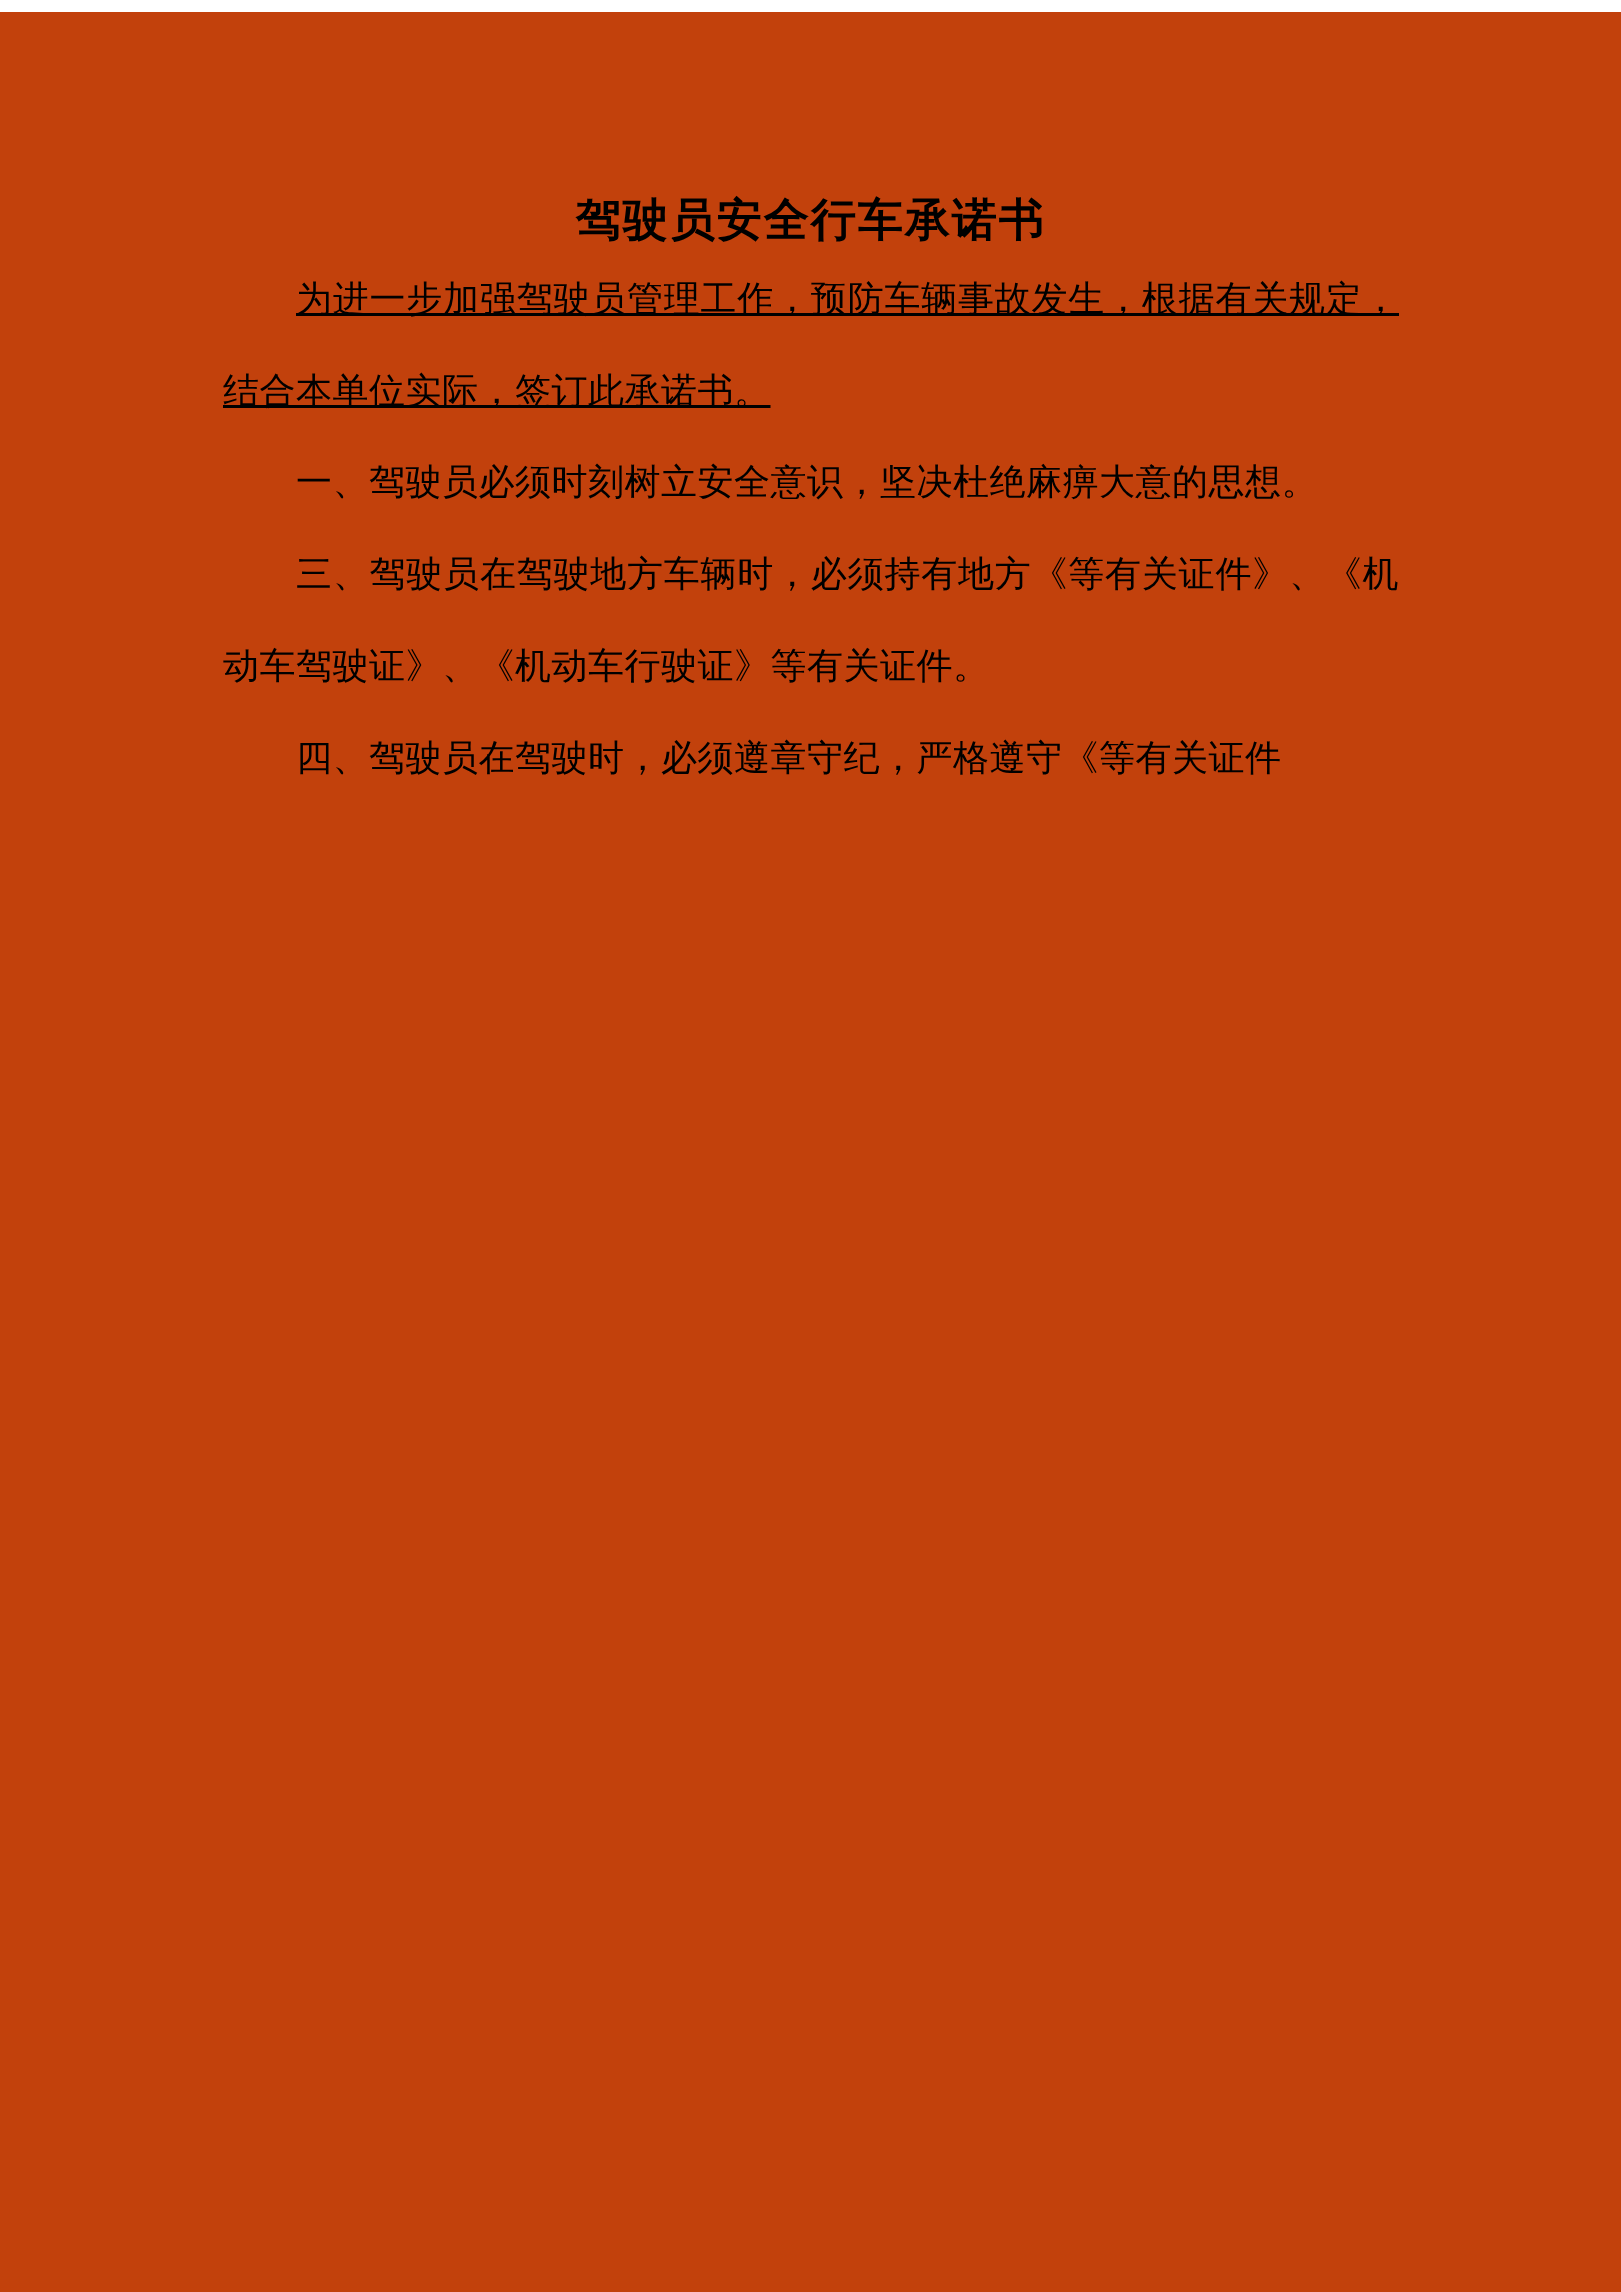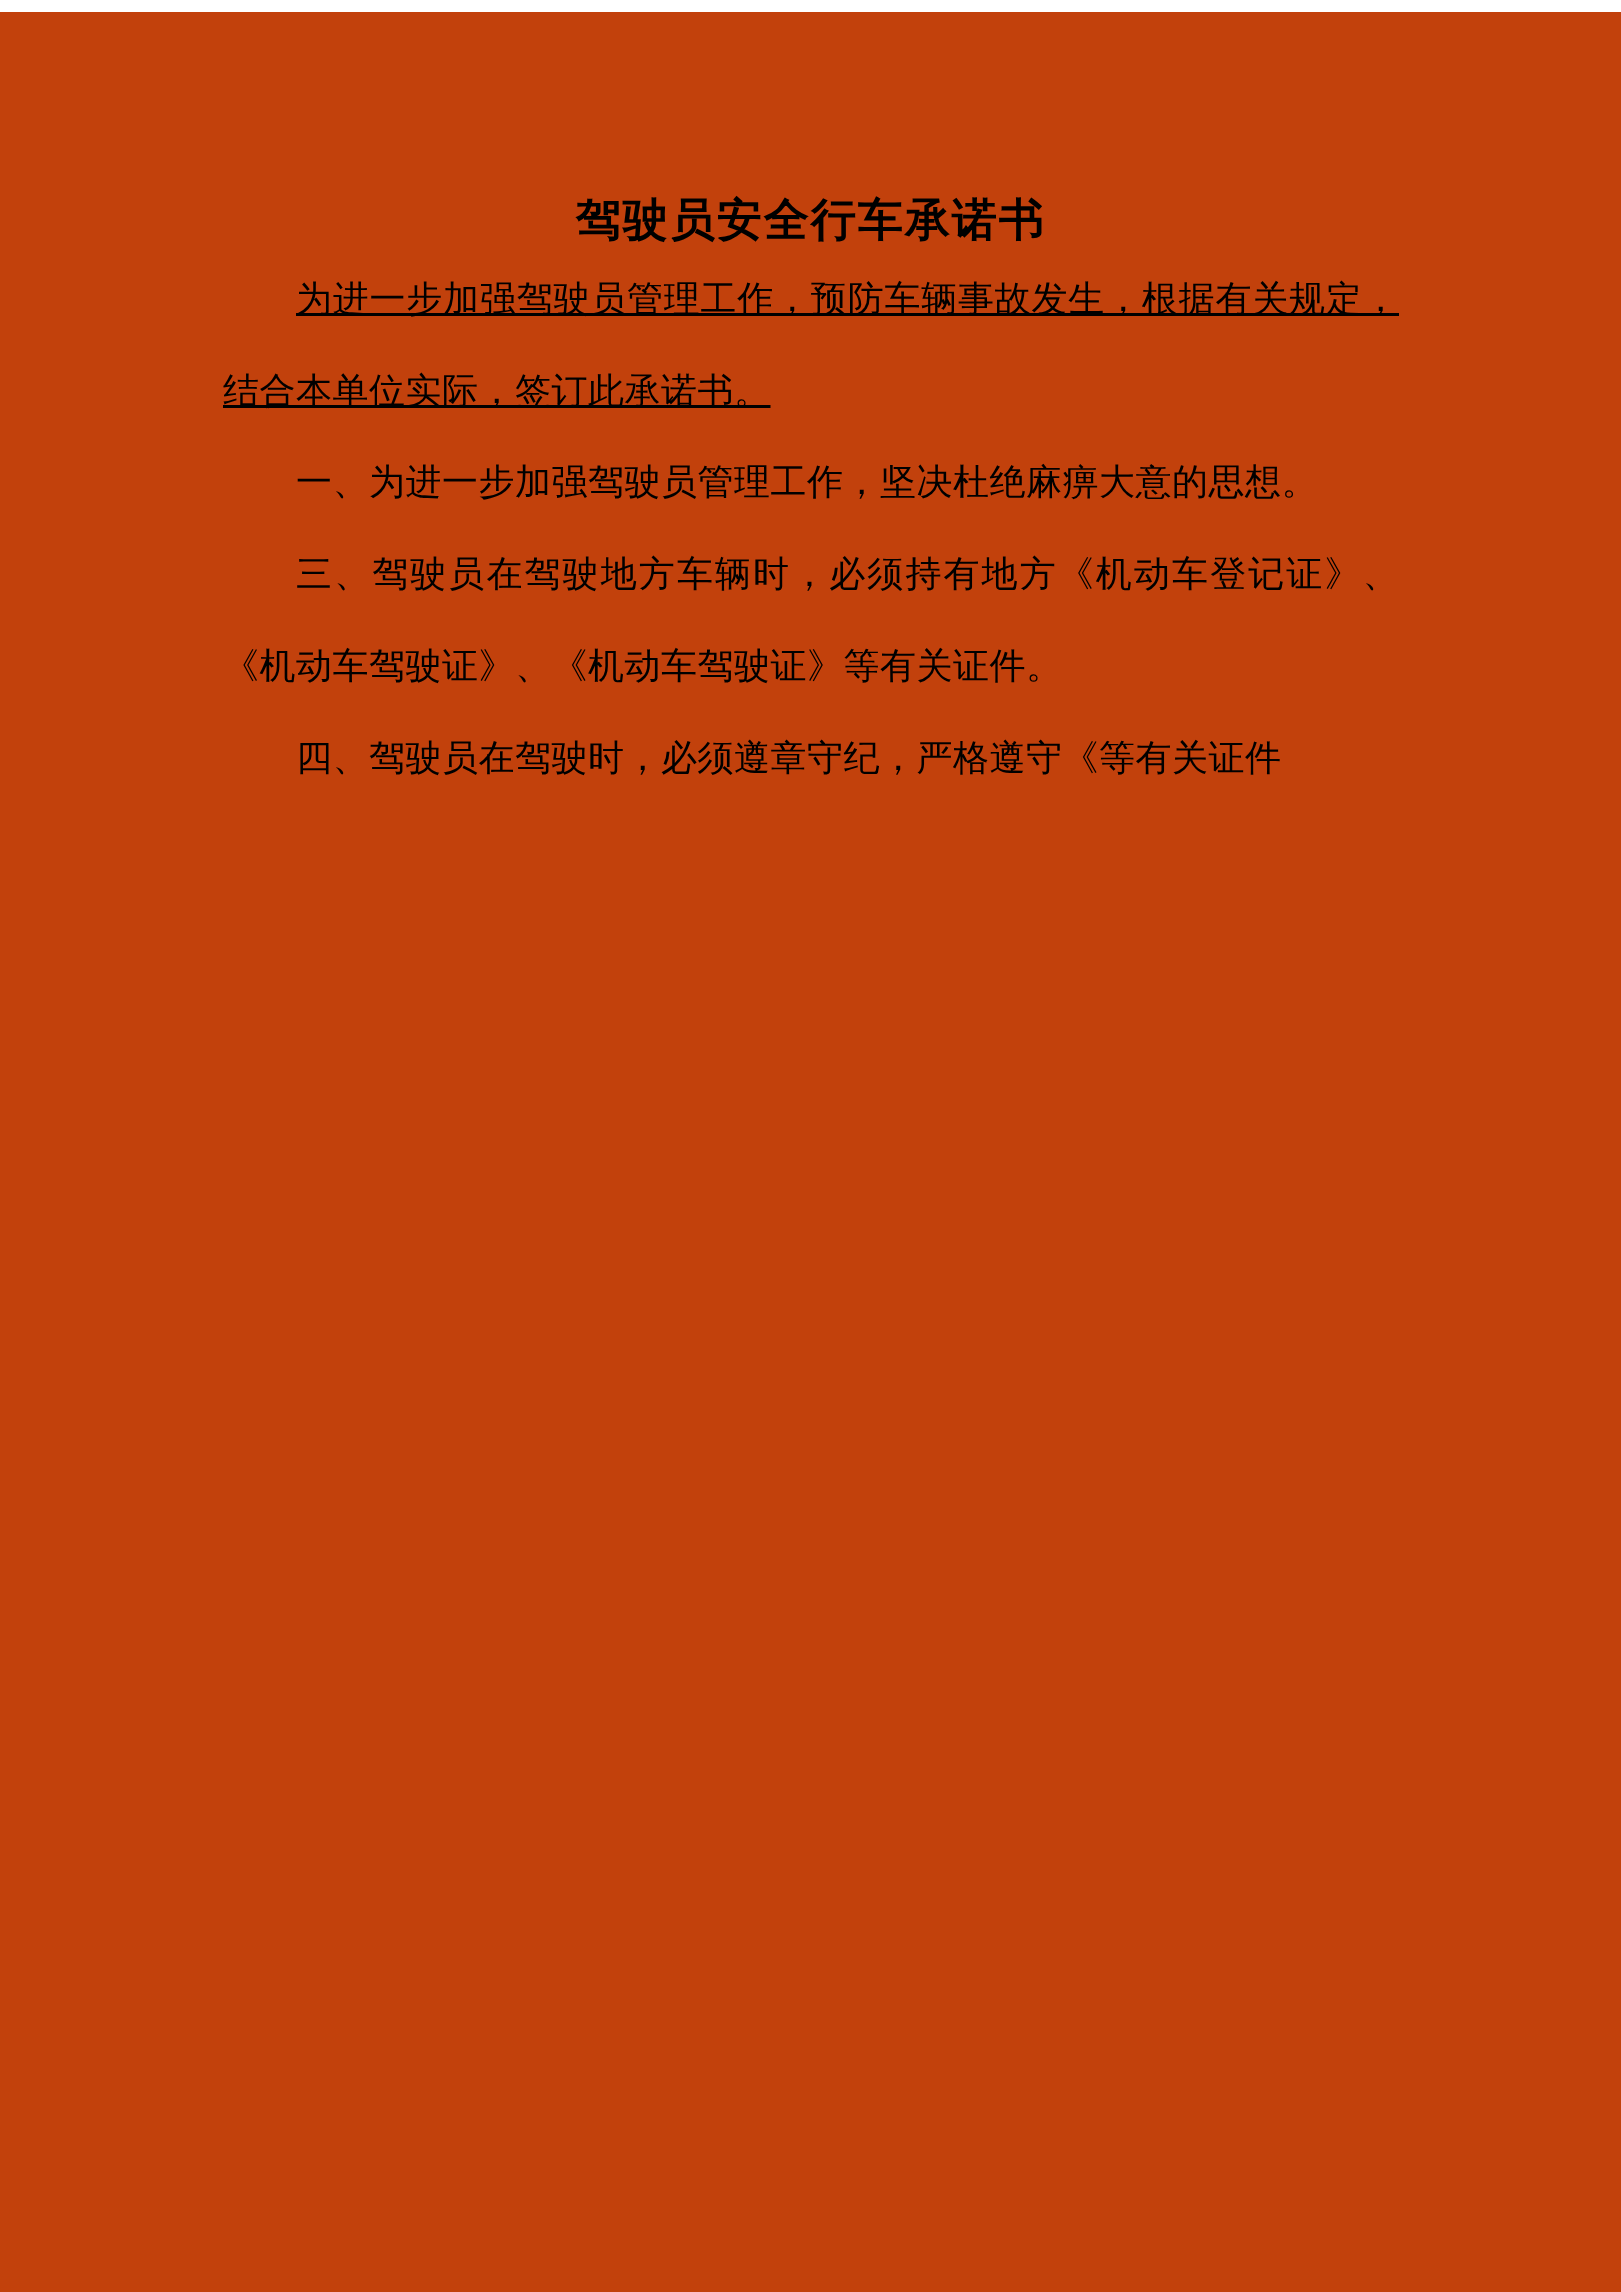--- a/index.html
+++ b/index.html
@@ -51,18 +51,18 @@
     text-decoration: underline;
   }
 </style>
 </head>
 <body>
 
 <div class="page">
   <div class="doc-body">
     <h1 class="doc-title">驾驶员安全行车承诺书</h1>
     <p class="para lead">为进一步加强驾驶员管理工作，预防车辆事故发生，根据有关规定，结合本单位实际，签订此承诺书。</p>
-    <p class="para indent">一、为进一步加强驾驶员管理工作，坚决杜绝麻痹大意的思想。</p>
-    <p class="para indent">三、驾驶员在驾驶地方车辆时，必须持有地方《机动车登记证》、《机动车驾驶证》、《机动车驾驶证》等有关证件。</p>
+    <p class="para indent">一、驾驶员必须时刻树立安全意识，坚决杜绝麻痹大意的思想。</p>
+    <p class="para indent">三、驾驶员在驾驶地方车辆时，必须持有地方《等有关证件》、《机动车驾驶证》、《机动车行驶证》等有关证件。</p>
     <p class="para indent">四、驾驶员在驾驶时，必须遵章守纪，严格遵守《等有关证件</p>
   </div>
 </div>
 
 
 </body></html>

